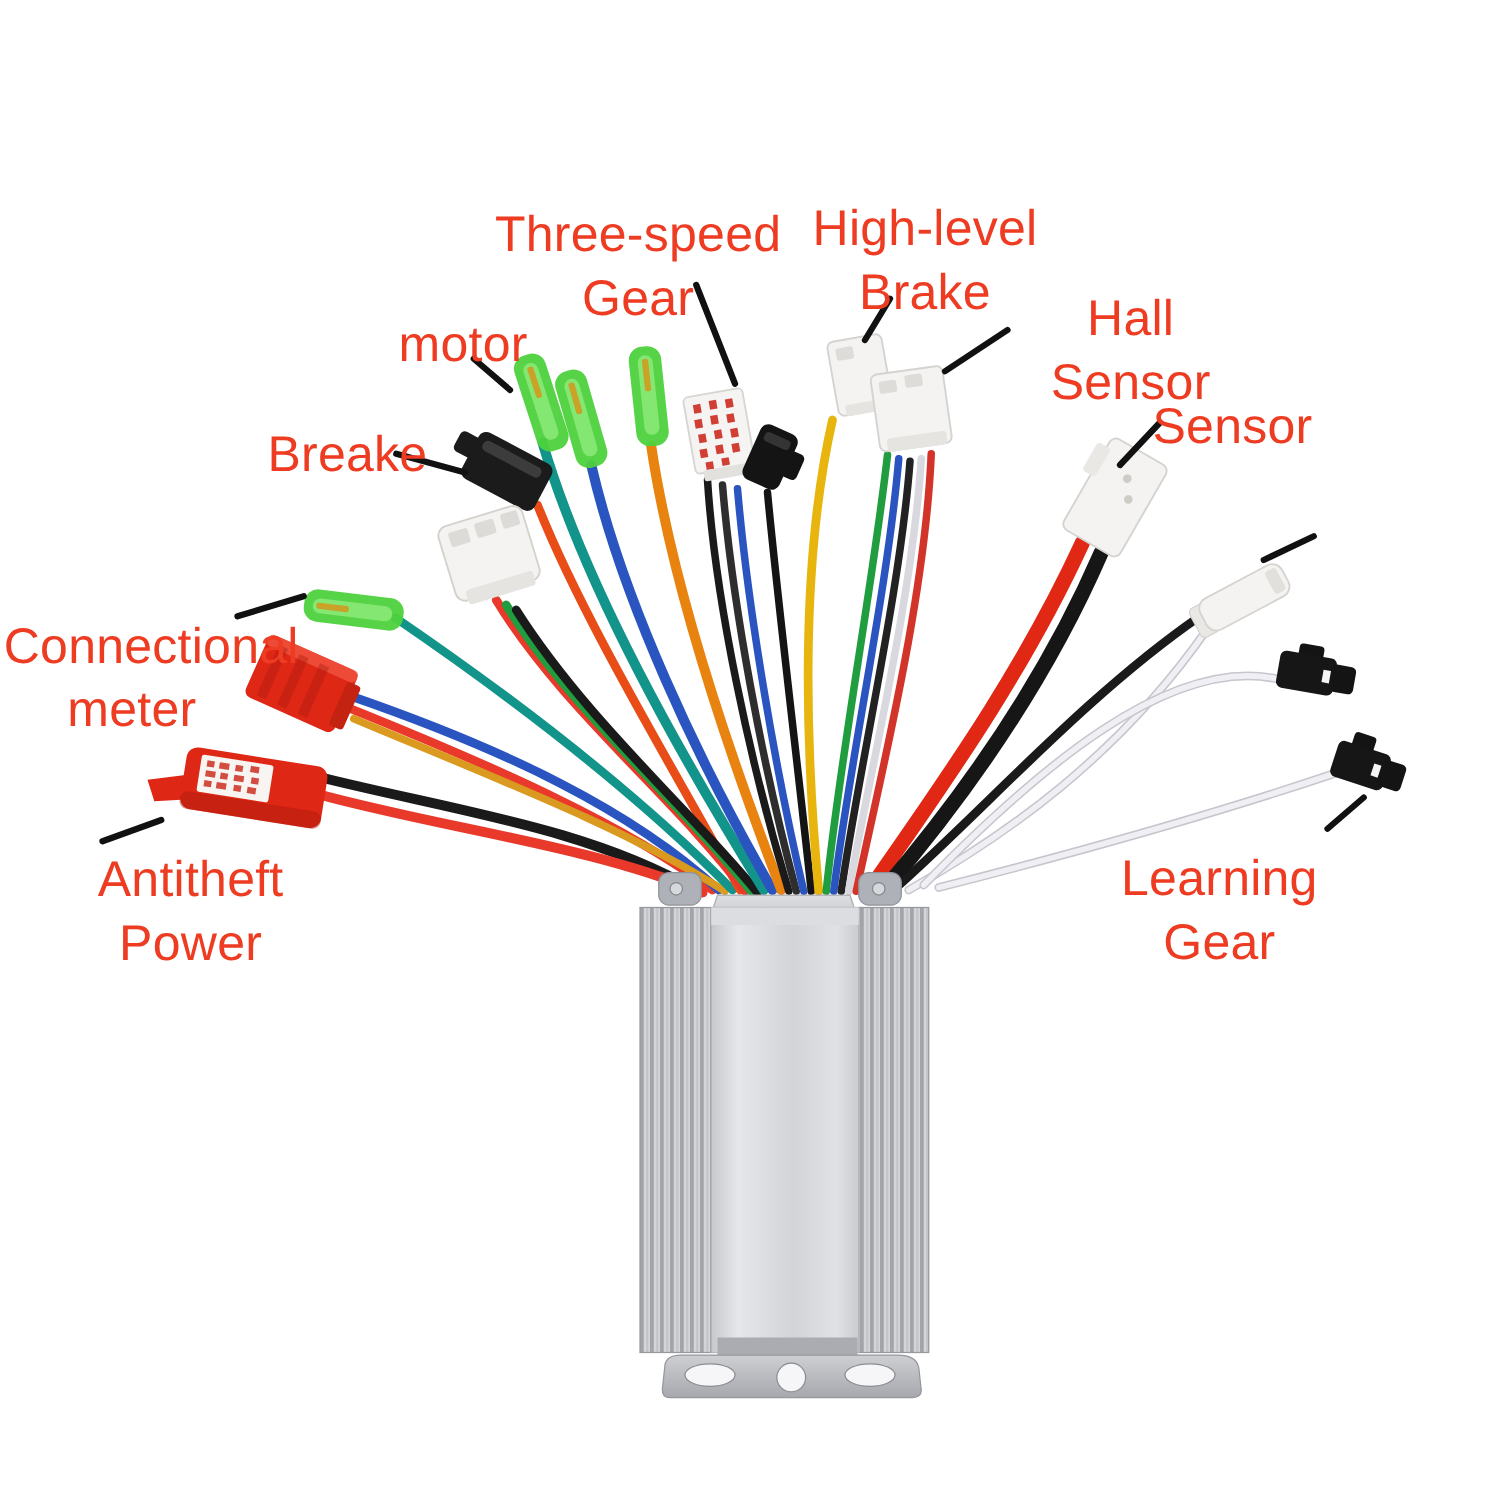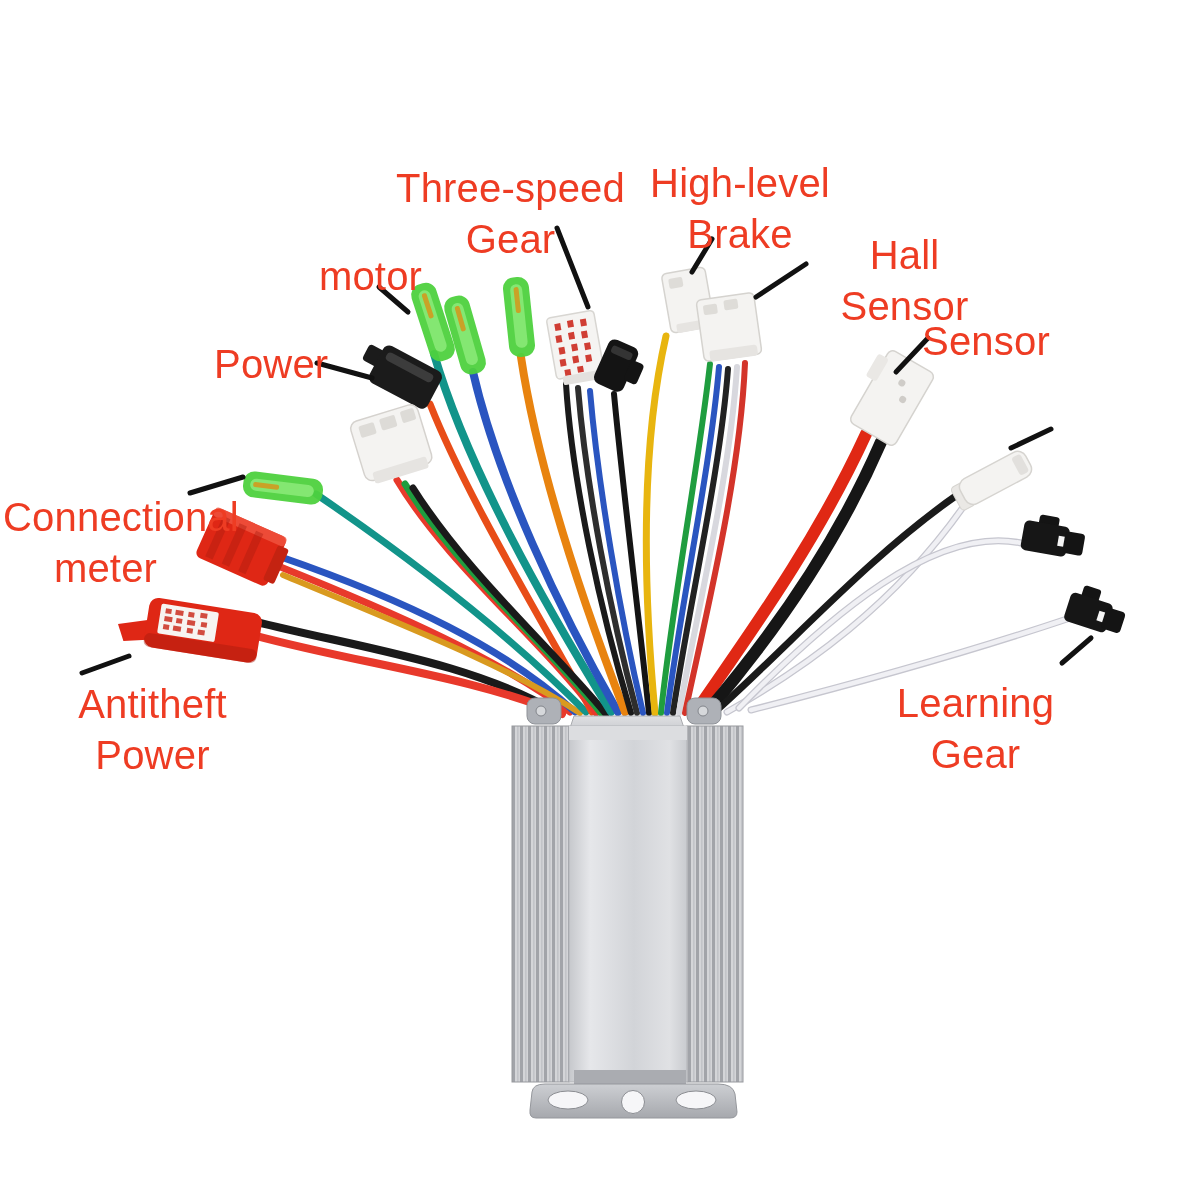--- a/index.html
+++ b/index.html
@@ -244,20 +244,20 @@
     <line x1="1062" y1="663" x2="1091" y2="638"></line>
   </g>
 </svg>
 
 <div class="label" style="left:388px;top:163px;width:245px">Three-speed
 Gear</div>
 <div class="label" style="left:812px;top:230px;width:185px">Hall Sensor</div>
 <div class="label" style="left:645px;top:158px;width:190px">High-level
 Brake</div>
 <div class="label" style="left:318px;top:251px;width:105px">motor</div>
-<div class="label" style="left:214px;top:339px;width:105px">Power</div>
+<div class="label" style="left:214px;top:339px;width:105px">Breake</div>
 <div class="label" style="left:922px;top:316px;width:110px">Sensor</div>
 <div class="label" style="left:3px;top:492px;width:205px">Connectional
 meter</div>
 <div class="label" style="left:30px;top:679px;width:245px">Antitheft Power</div>
 <div class="label" style="left:858px;top:678px;width:235px">Learning Gear</div>
 
 </div>
 
 </body></html>

